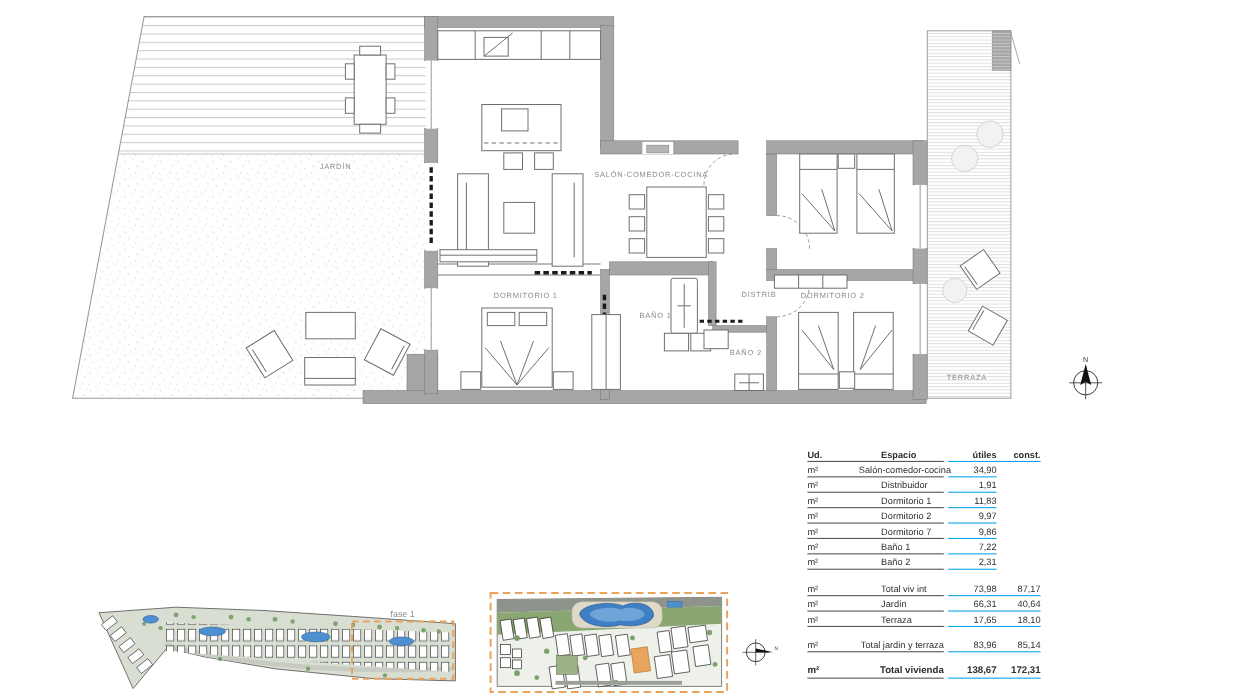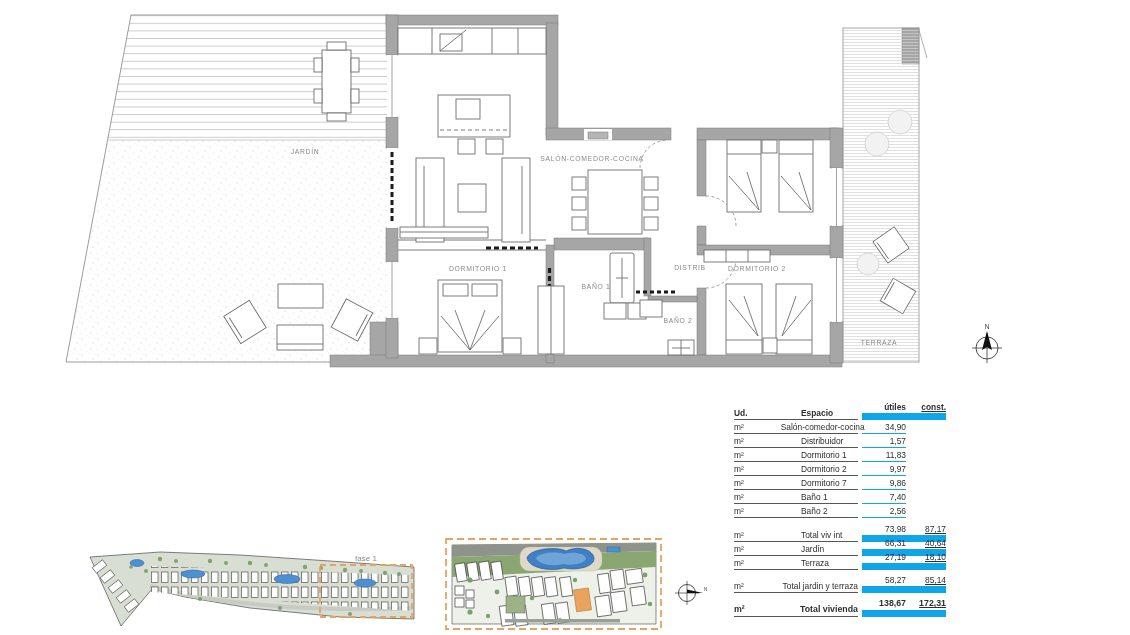--- a/index.html
+++ b/index.html
@@ -15,23 +15,23 @@
   .trow.tall{height:21px;}
   .trow.gt{height:22px;font-weight:bold;font-size:8.8px;}
   .lg{display:flex;align-items:flex-end;width:124px;border-bottom:1px solid #555;padding-bottom:2px;}
   .tall .lg,.gt .lg{align-items:flex-end;}
   .ud{width:30px;}
   .tall .ud,.gt .ud{align-self:flex-start;}
   .esp{flex:1;white-space:nowrap;margin-left:37px;}
   .ngap{width:4px;}
   .ng{display:flex;align-items:flex-end;padding-bottom:2px;}
   .ng.u-only{width:44px;border-bottom:1px solid #0ea5e9;}
-  .ng.both{width:84px;border-bottom:7px solid #0ea5e9;}
+  .ng.both{width:84px;border-bottom:1px solid #0ea5e9;}
   .ut{width:44px;text-align:right;white-space:nowrap;}
-  .ct{width:40px;text-align:right;white-space:nowrap;text-decoration:underline;}
+  .ct{width:40px;text-align:right;white-space:nowrap;}
   .ct.loose{padding-bottom:2px;}
   .vsp3{height:3px;} .vsp2{height:2px;}
   
   text{font-family:"Liberation Sans","DejaVu Sans",sans-serif;}
   .roomlbl{fill:#8a8a8a;font-size:6.8px;letter-spacing:.7px;}
 </style>
 </head>
 <body>
 
 <svg id="drawing" width="1130" height="635" viewBox="0 0 1130 635">
@@ -398,21 +398,21 @@
       </div>
       <span class="ct loose"></span>
   </div>
   <div class="trow">
     <div class="lg">
         <span class="ud">m²</span>
         <span class="esp">Distribuidor</span>
       </div>
     <div class="ngap"></div>
       <div class="ng u-only">
-        <span class="ut">1,57</span>
+        <span class="ut">1,91</span>
       </div>
       <span class="ct loose"></span>
   </div>
   <div class="trow">
     <div class="lg">
         <span class="ud">m²</span>
         <span class="esp">Dormitorio 1</span>
       </div>
     <div class="ngap"></div>
       <div class="ng u-only">
@@ -442,32 +442,32 @@
       </div>
       <span class="ct loose"></span>
   </div>
   <div class="trow">
     <div class="lg">
         <span class="ud">m²</span>
         <span class="esp">Baño 1</span>
       </div>
     <div class="ngap"></div>
       <div class="ng u-only">
-        <span class="ut">7,40</span>
+        <span class="ut">7,22</span>
       </div>
       <span class="ct loose"></span>
   </div>
   <div class="trow">
     <div class="lg">
         <span class="ud">m²</span>
         <span class="esp">Baño 2</span>
       </div>
     <div class="ngap"></div>
       <div class="ng u-only">
-        <span class="ut">2,56</span>
+        <span class="ut">2,31</span>
       </div>
       <span class="ct loose"></span>
   </div>
 
   <div class="vsp3"></div>
   <div class="trow tall">
     <div class="lg">
         <span class="ud">m²</span>
         <span class="esp">Total viv int</span>
       </div>
@@ -488,33 +488,33 @@
         <span class="ct">40,64</span>
       </div>
   </div>
   <div class="trow">
     <div class="lg">
         <span class="ud">m²</span>
         <span class="esp">Terraza</span>
       </div>
     <div class="ngap"></div>
       <div class="ng both">
-        <span class="ut">27,19</span>
+        <span class="ut">17,65</span>
         <span class="ct">18,10</span>
       </div>
   </div>
   <div class="vsp2"></div>
   <div class="trow tall">
     <div class="lg">
         <span class="ud">m²</span>
         <span class="esp">Total jardin y terraza</span>
       </div>
     <div class="ngap"></div>
       <div class="ng both">
-        <span class="ut">58,27</span>
+        <span class="ut">83,96</span>
         <span class="ct">85,14</span>
       </div>
   </div>
   <div class="vsp2"></div>
   <div class="trow gt">
     <div class="lg">
         <span class="ud">m²</span>
         <span class="esp">Total vivienda</span>
       </div>
     <div class="ngap"></div>

